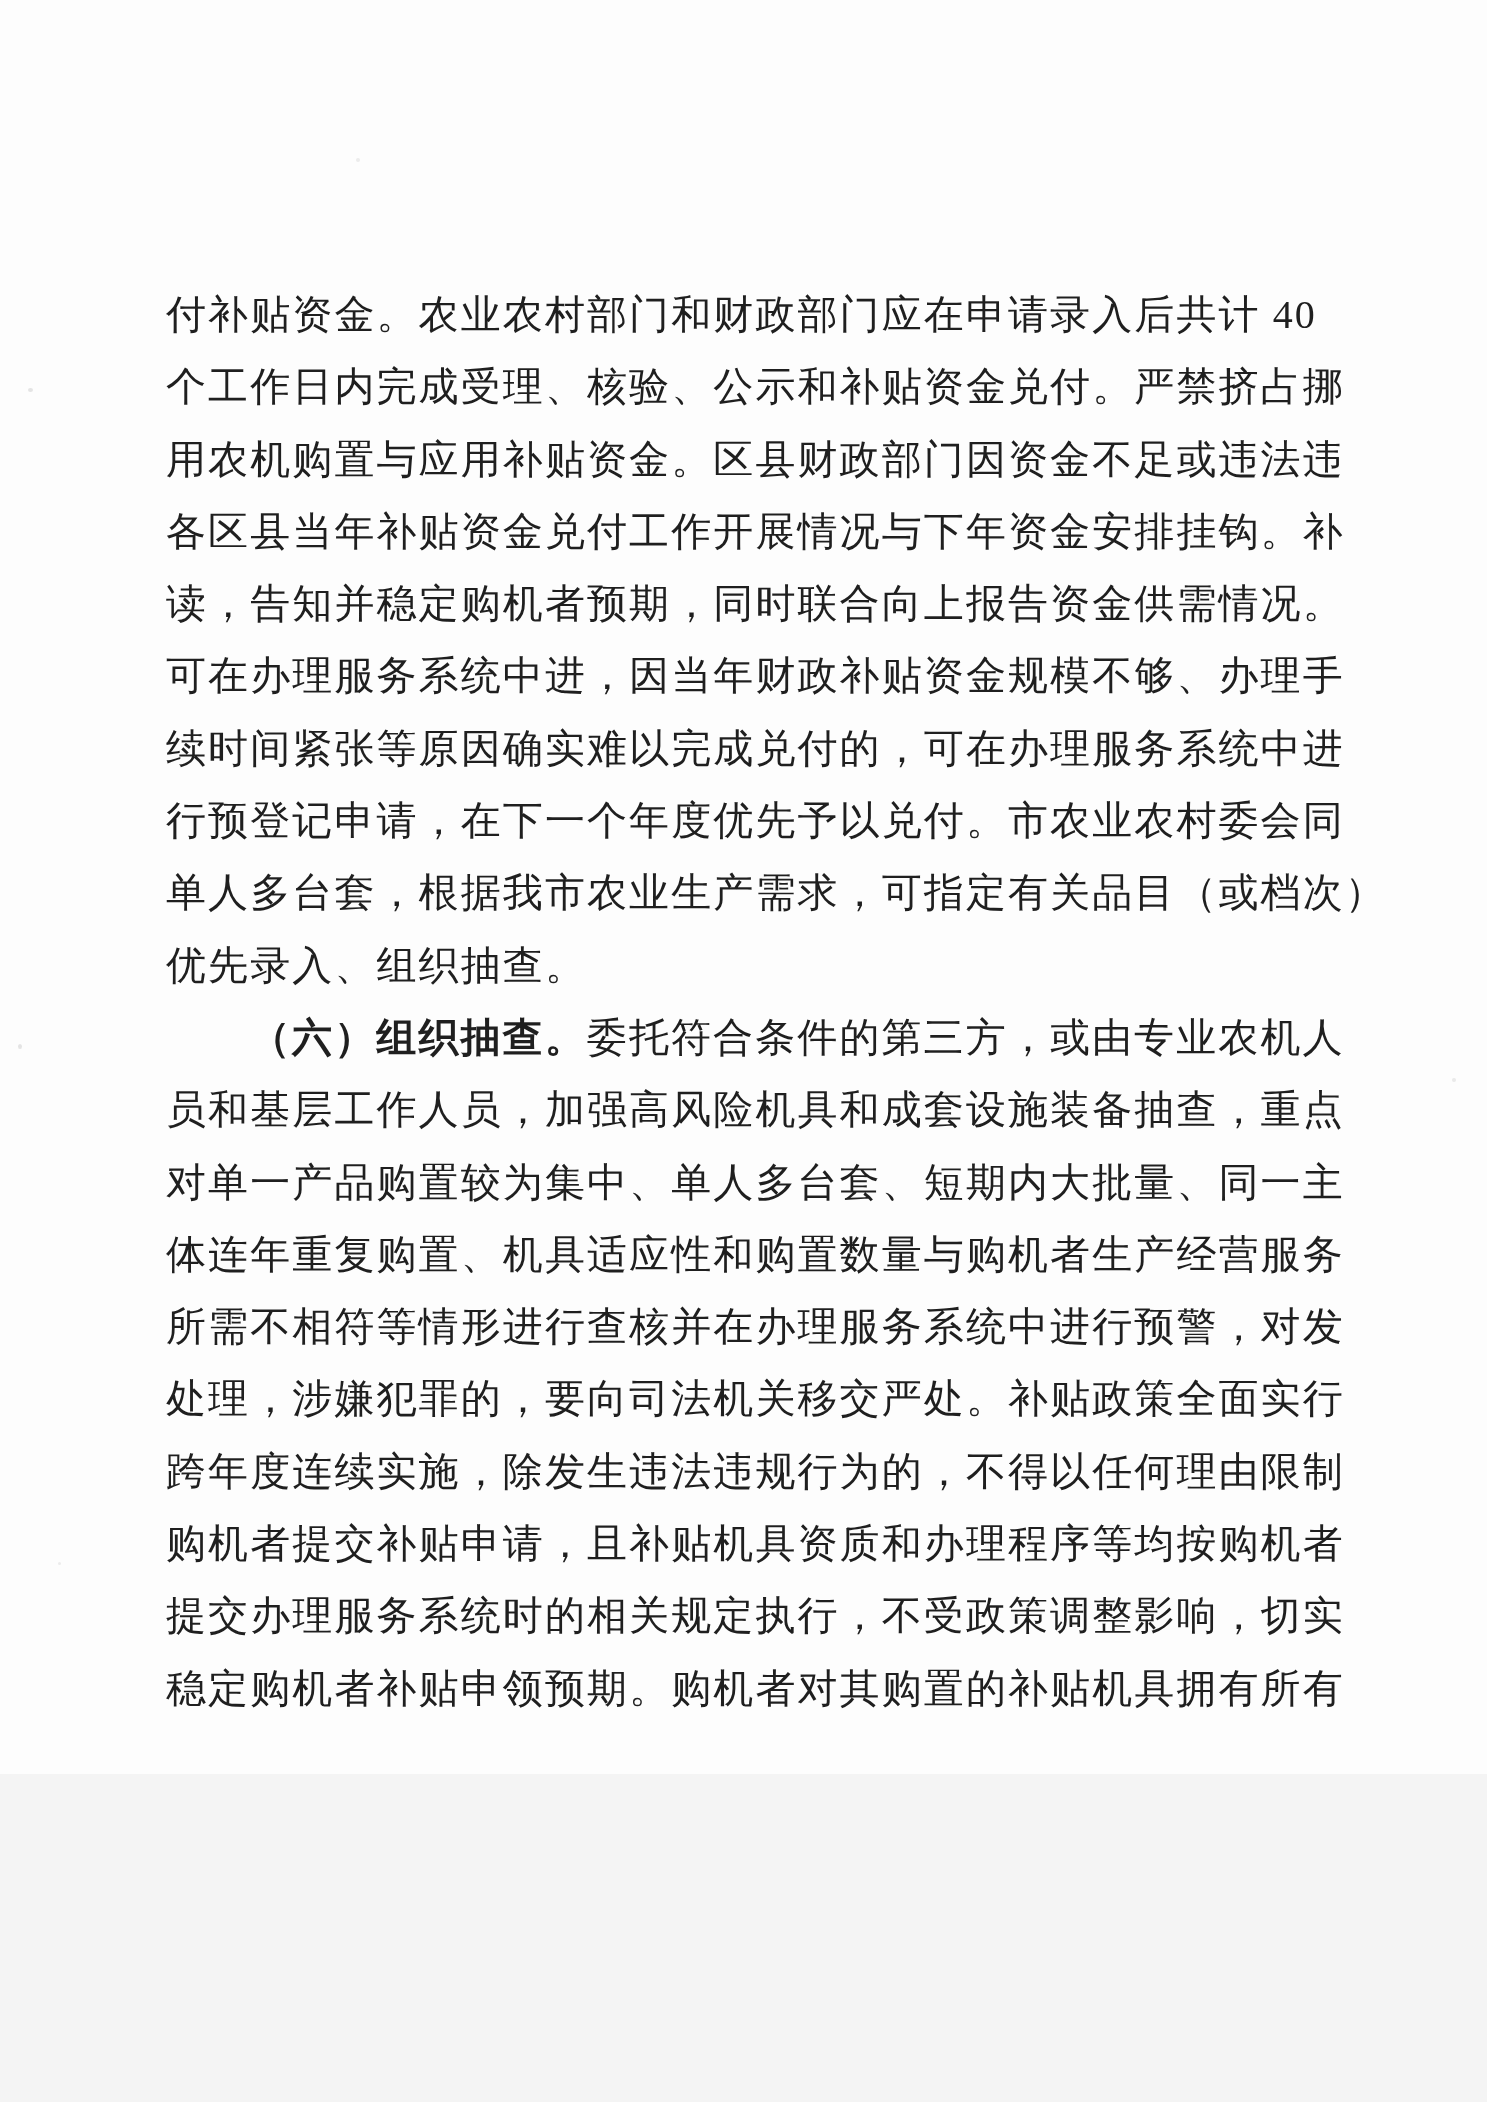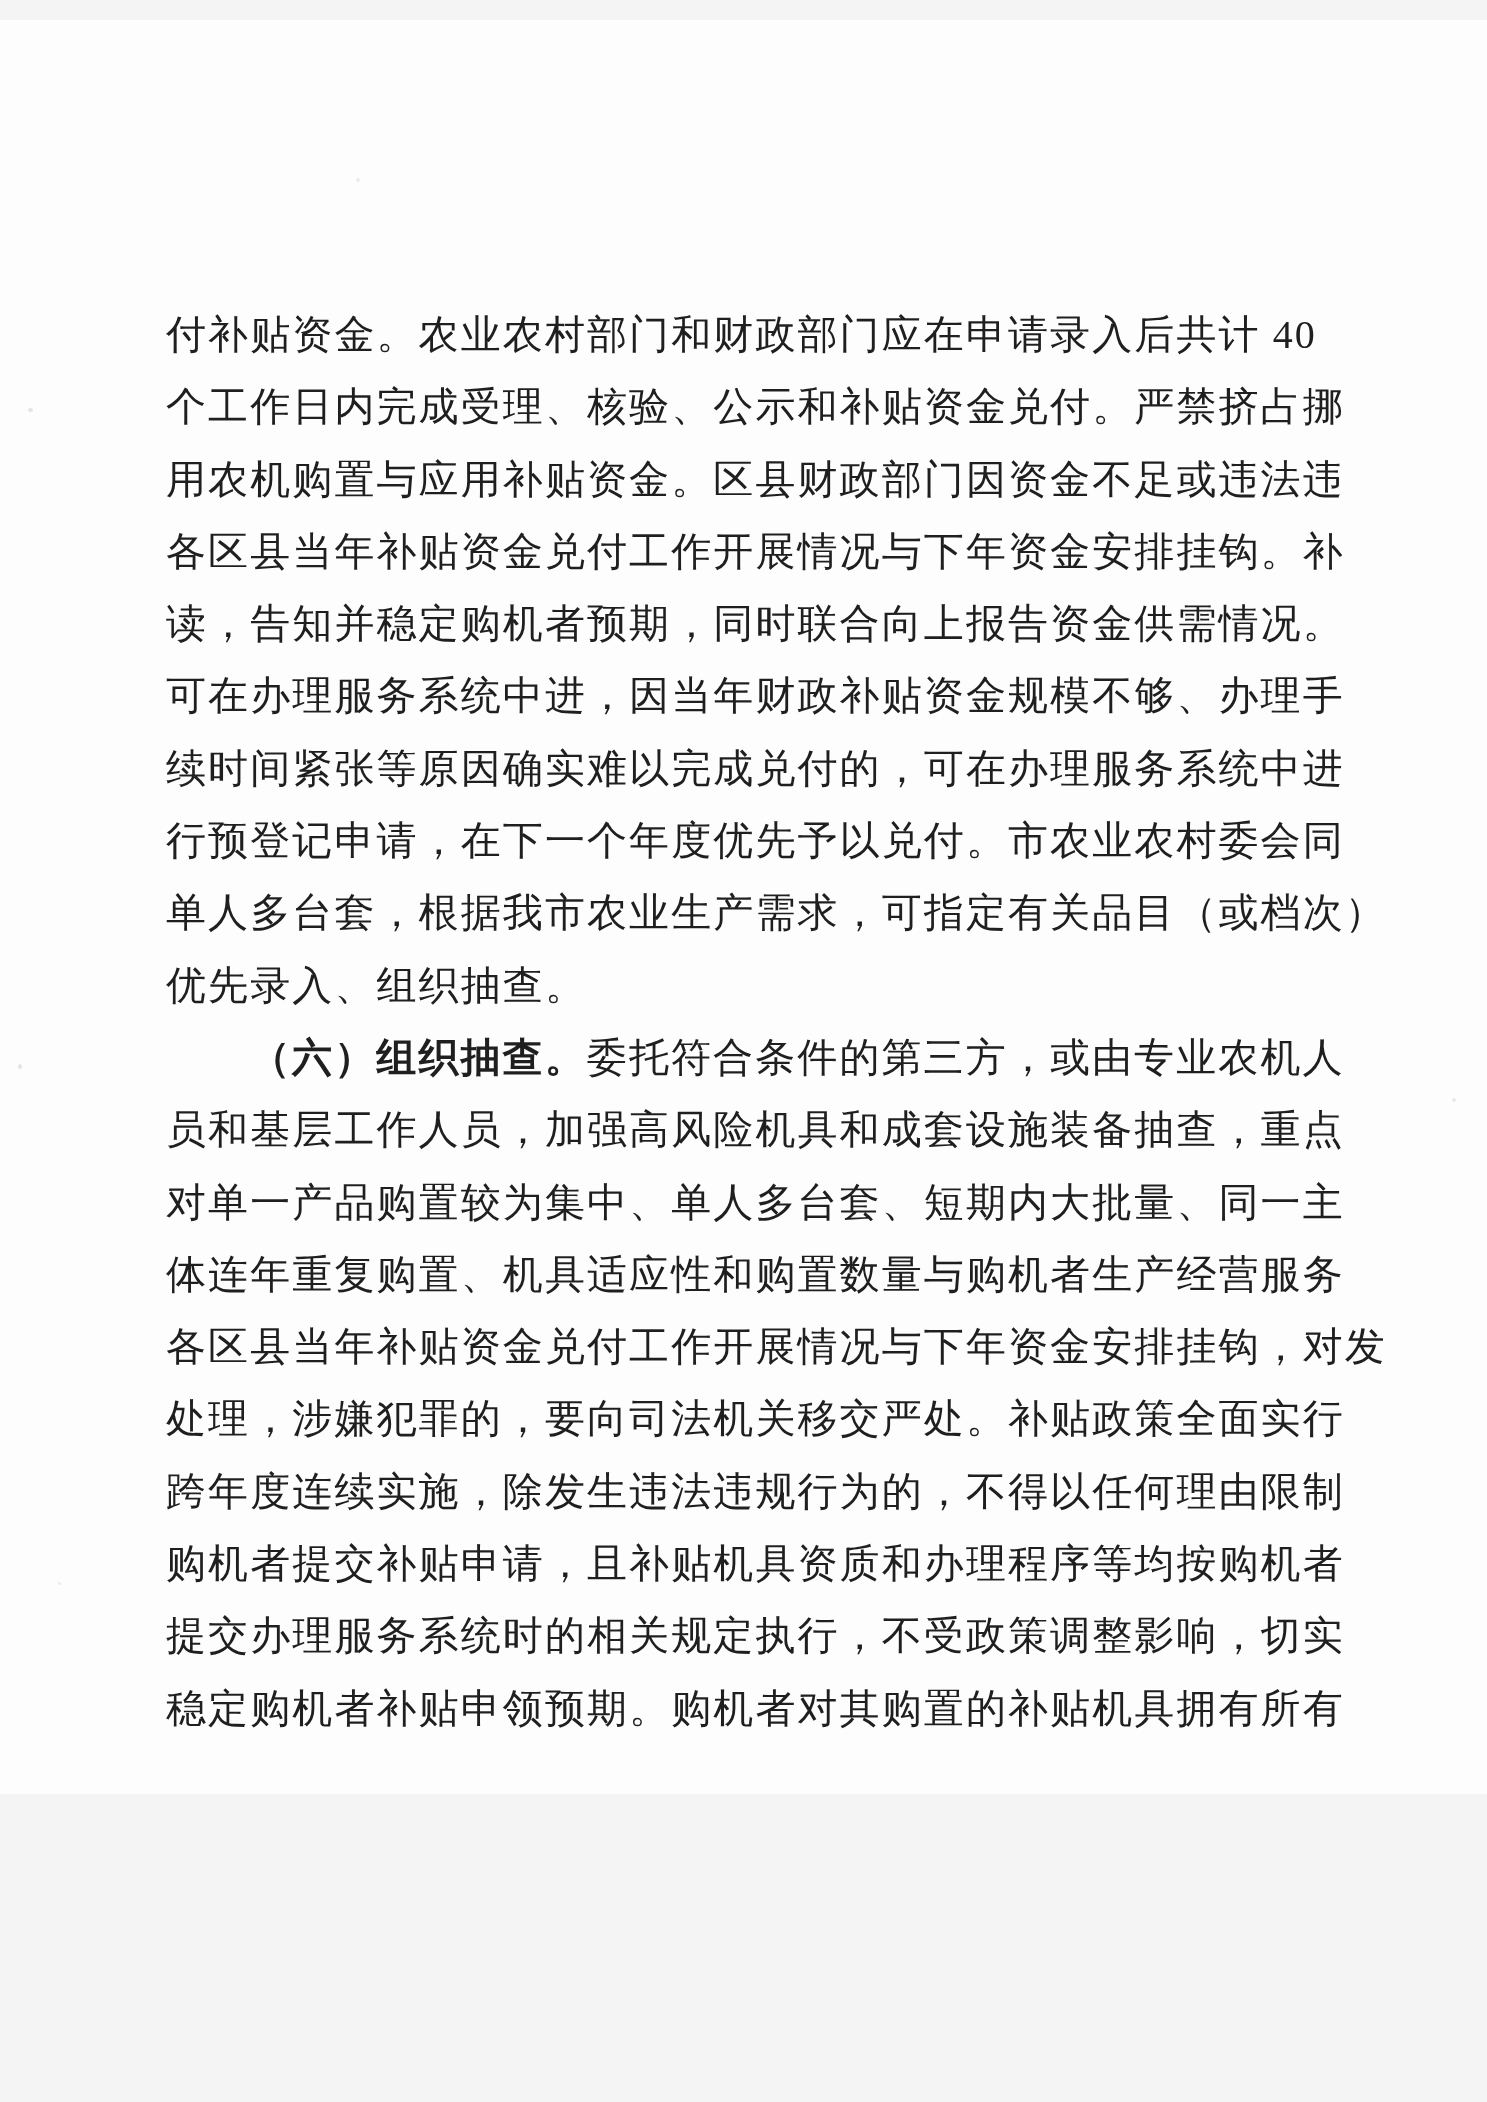--- a/index.html
+++ b/index.html
@@ -13,21 +13,20 @@
     background: #f4f4f4;
     font-family: "Liberation Serif", "DejaVu Serif", serif;
   }
   .page {
     position: absolute;
     left: 0; top: 0;
     width: 1487px;
     height: 1774px;
     background: #fdfdfd;
     overflow: hidden;
-    margin-top: 20px;
   }
   .text-block {
     position: absolute;
     left: 166px;
     top: 279px;
     width: 1195px;
   }
   .line {
     height: 72.3px;
     line-height: 72.3px;
@@ -82,21 +81,21 @@
     <div class="line">单人多台套，根据我市农业生产需求，可指定有关品目（或档次）</div>
     <div class="line">优先录入、组织抽查。</div>
 
     <div class="line indent">
       <span class="bold">（六）组织抽查。</span><span>委托符合条件的第三方，或由专业农机人</span>
     </div>
 
     <div class="line">员和基层工作人员，加强高风险机具和成套设施装备抽查，重点</div>
     <div class="line">对单一产品购置较为集中、单人多台套、短期内大批量、同一主</div>
     <div class="line">体连年重复购置、机具适应性和购置数量与购机者生产经营服务</div>
-    <div class="line">各区县当年补贴资金兑付工作开展情况与下年资金安排挂钩，对发</div>
+    <div class="line">所需不相符等情形进行查核并在办理服务系统中进行预警，对发</div>
     <div class="line">处理，涉嫌犯罪的，要向司法机关移交严处。补贴政策全面实行</div>
     <div class="line">跨年度连续实施，除发生违法违规行为的，不得以任何理由限制</div>
     <div class="line">购机者提交补贴申请，且补贴机具资质和办理程序等均按购机者</div>
     <div class="line">提交办理服务系统时的相关规定执行，不受政策调整影响，切实</div>
     <div class="line">稳定购机者补贴申领预期。购机者对其购置的补贴机具拥有所有</div>
   </div>
 
   <div class="page-number">– 11 –</div>
 
   <div class="speckle sp1"></div>

